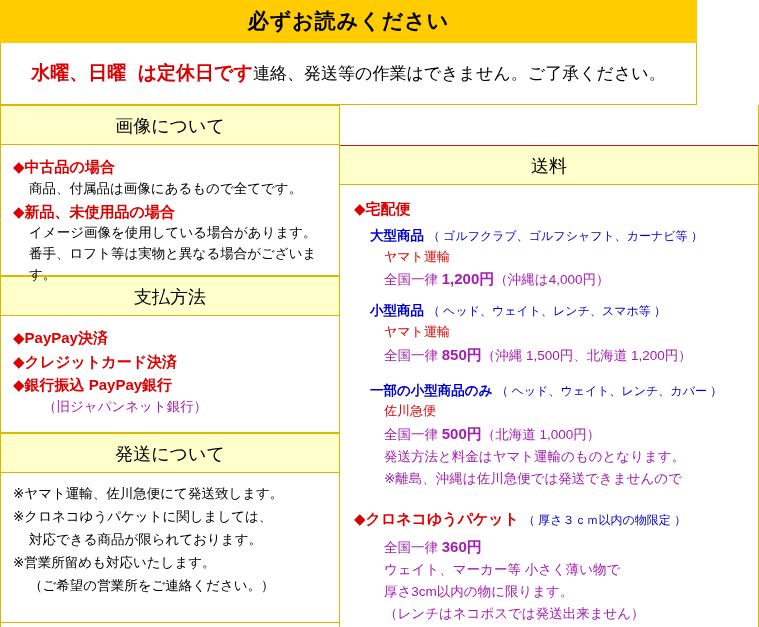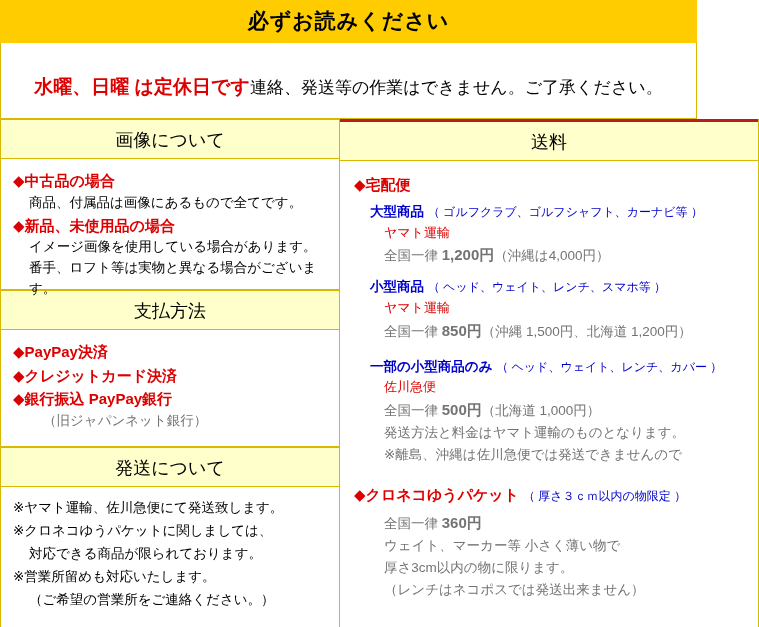--- a/index.html
+++ b/index.html
@@ -29,22 +29,23 @@
     padding: 7px 0 8px 0;
     letter-spacing: 1px;
   }
   
   .notice {
     border-left: 1px solid #d9b800;
     border-right: 1px solid #d9b800;
     border-bottom: 1px solid #d9b800;
     background: #ffffff;
     text-align: center;
-    padding: 31px 0 18px 0;
+    padding: 17px 0 18px 0;
     font-size: 17px;
+    font-family: Liberation Mono, monospace;
   }
   .notice .red {
     color: #dd0000;
     font-weight: bold;
     font-size: 19px;
   }
   .notice .blk {
     color: #000000;
     font-size: 17px;
   }
@@ -68,21 +69,22 @@
   .sec-head {
     background: #ffffcc;
     border-bottom: 1px solid #d9b800;
     border-top: 1px solid #d9b800;
     text-align: center;
     font-size: 18px;
     color: #000000;
     padding: 8px 0 6px 0;
   }
   .col-right .sec-head {
-    border-top: 3px solid #b91c1c;
+    border-top: 1px solid #b91c1c;
+    margin-top: 40px;
   }
   .sec-body {
     padding: 10px 12px 10px 12px;
     font-size: 14px;
     line-height: 1.55;
     color: #000000;
     border-bottom: 1px solid #d9b800;
     box-sizing: border-box;
   }
   .sec-body.last { border-bottom: 1px solid #d9b800; }
@@ -92,21 +94,21 @@
     font-size: 15px;
   }
   .sub {
     padding-left: 16px;
     font-size: 13.5px;
     color: #000000;
   }
   .sub2 {
     padding-left: 30px;
     font-size: 13.5px;
-    color: #737373;
+    color: #a21caf;
   }
   .blue-bold { color: #0000cc; font-weight: bold; }
   .blue-small { color: #0000cc; font-size: 12px; font-weight: normal;}
   .red-sm { color: #dd0000; font-size: 13px; }
   .price { font-weight: bold; font-size: 15px; }
   .rowline { margin: 0; }
   .gap { height: 9px; }
   .gap-sm { height: 4px; }
   .shipping-body {
     padding: 12px 12px 10px 14px;

